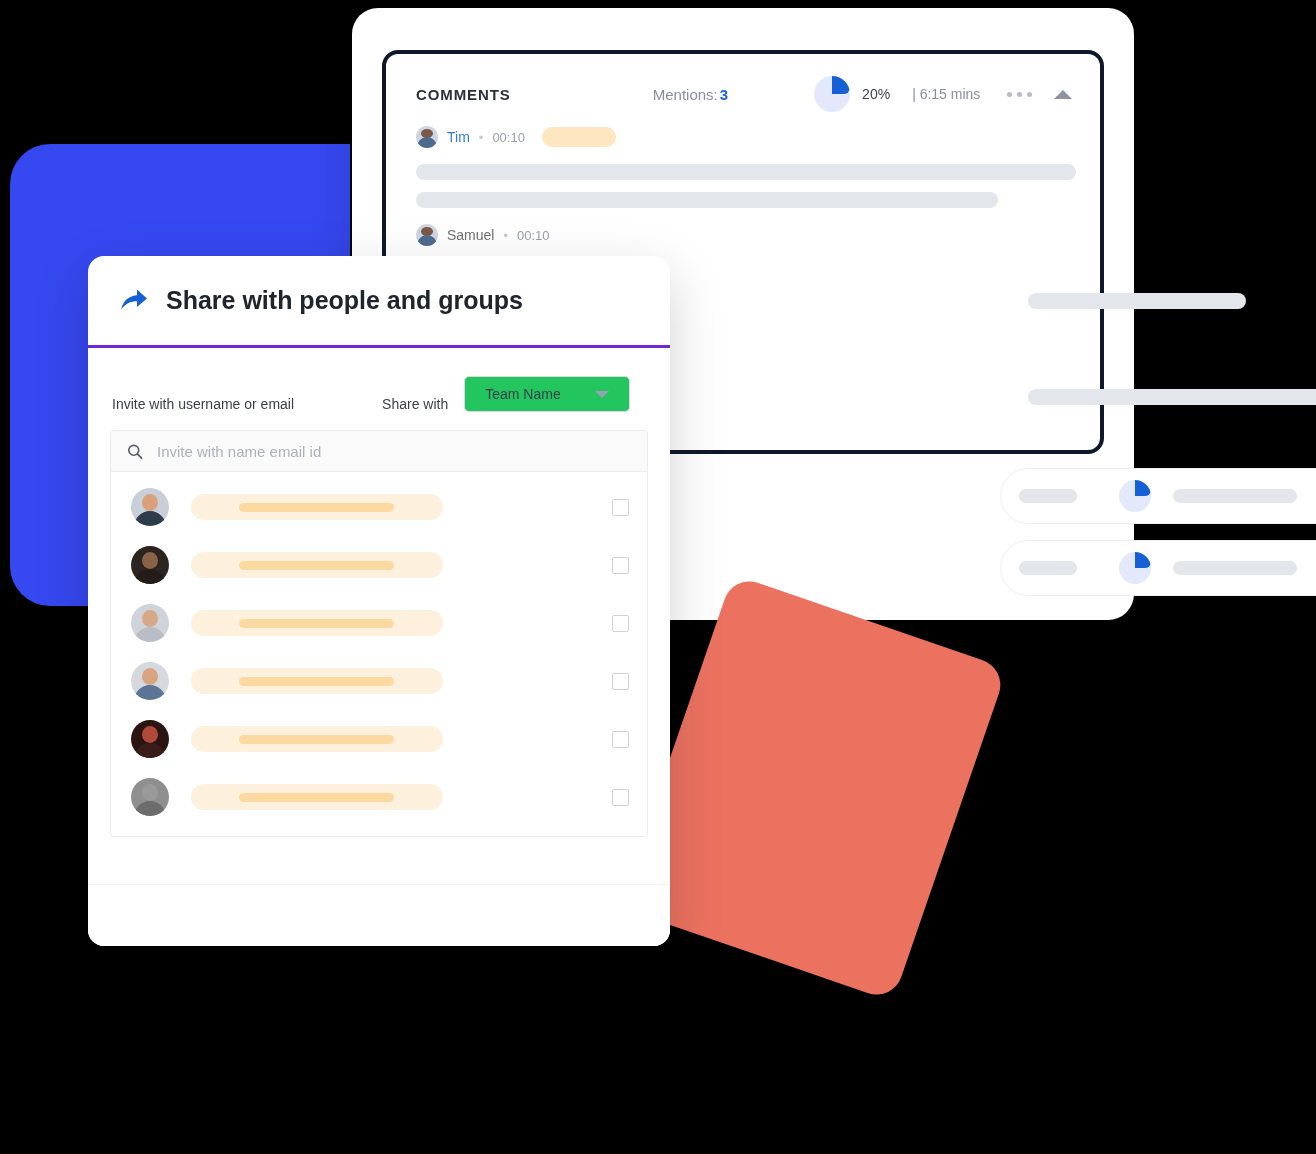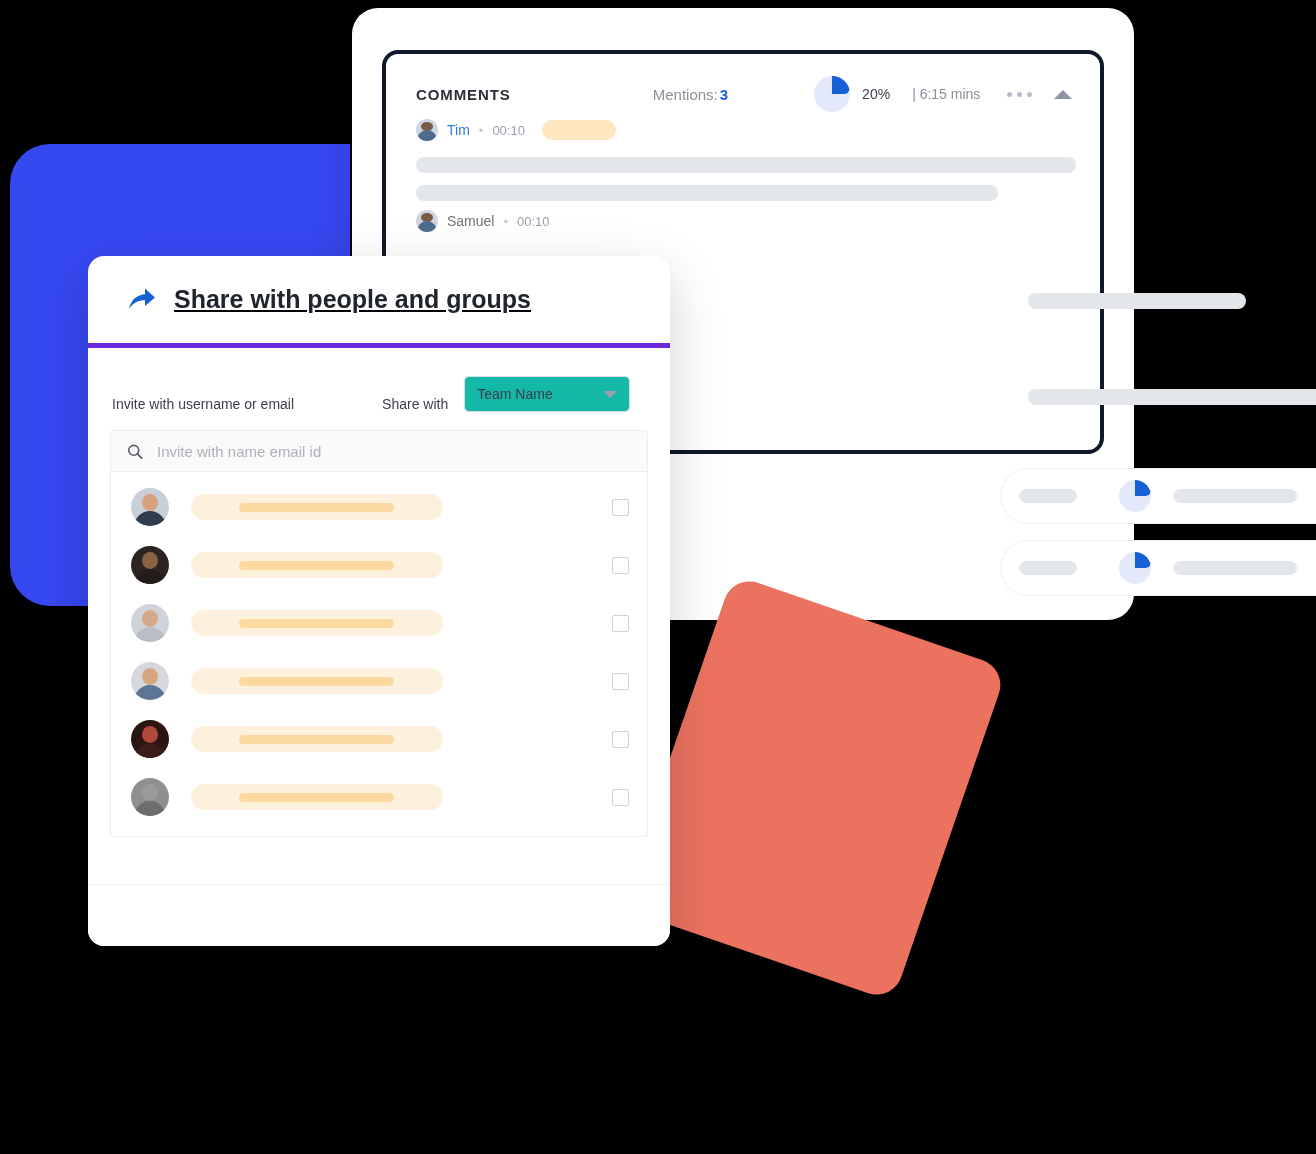--- a/index.html
+++ b/index.html
@@ -146,21 +146,21 @@
     border-right: 9px solid transparent;
     border-bottom: 9px solid #8d93a3;
   }
 
   
   .cmt-row {
     display: flex;
     align-items: center;
     gap: 9px;
     padding: 0 30px;
-    margin-top: 9px;
+    margin-top: 16px;
   }
 
   .avatar-sm {
     width: 22px; height: 22px; border-radius: 50%;
     flex: 0 0 22px;
     background: #cfd6e2;
     overflow: hidden;
     position: relative;
   }
   .avatar-sm::before {
@@ -257,23 +257,22 @@
     background: #ffffff;
     border-radius: 16px;
     box-shadow: 0 18px 54px rgba(0,0,0,0.18);
     overflow: hidden;
   }
 
   .dlg-head {
     height: 92px;
     display: flex;
     align-items: center;
-    padding: 0 40px;
-    border-bottom: 5px solid #6d28d9;
-    text-decoration: underline;
+    padding: 0 32px;
+    border-bottom: 3px solid #6d28d9;
   }
 
   .share-arrow { width: 28px; height: 26px; flex: 0 0 28px; }
 
   .dlg-title {
     margin-left: 18px;
     font-size: 25px;
     font-weight: 600;
     color: #20242c;
   }
@@ -293,24 +292,24 @@
     font-size: 14px;
     color: #3a3f49;
     white-space: nowrap;
   }
 
   .select-team {
     margin-left: 16px;
     width: 166px; height: 36px;
     border: 1px solid #d8dce2;
     border-radius: 5px;
-    background: #14b8a6;
-    display: flex;
-    align-items: center;
-    padding: 0 12px;
+    background: #22c55e;
+    display: flex;
+    align-items: center;
+    padding: 0 20px;
   }
   .select-team span { font-size: 14px; color: #3a3f49; }
   .select-team .caret-down {
     margin: 0 0 0 auto;
     border-left: 7px solid transparent;
     border-right: 7px solid transparent;
     border-top: 7px solid #9aa0b0;
   }
 
   .search-box {

